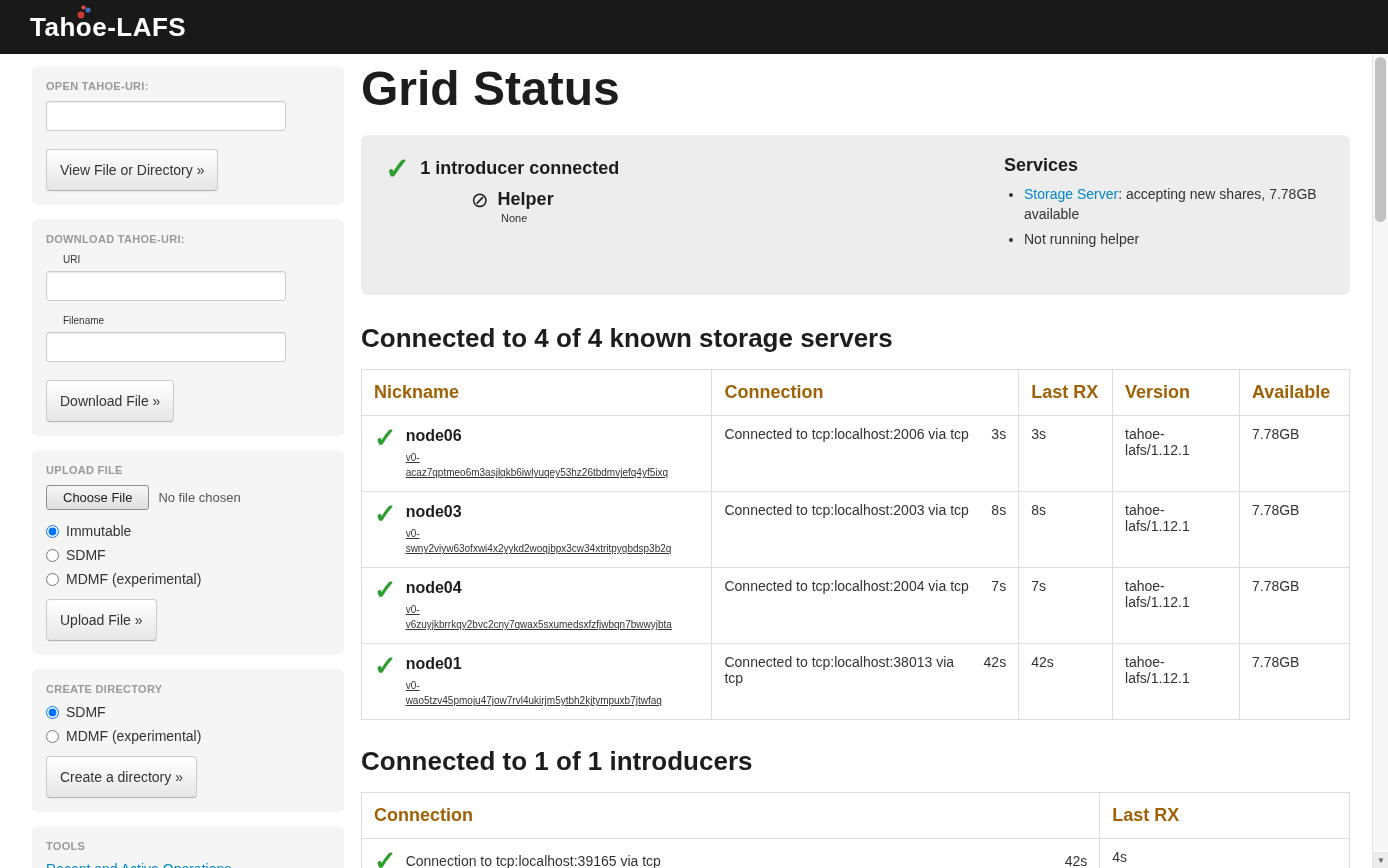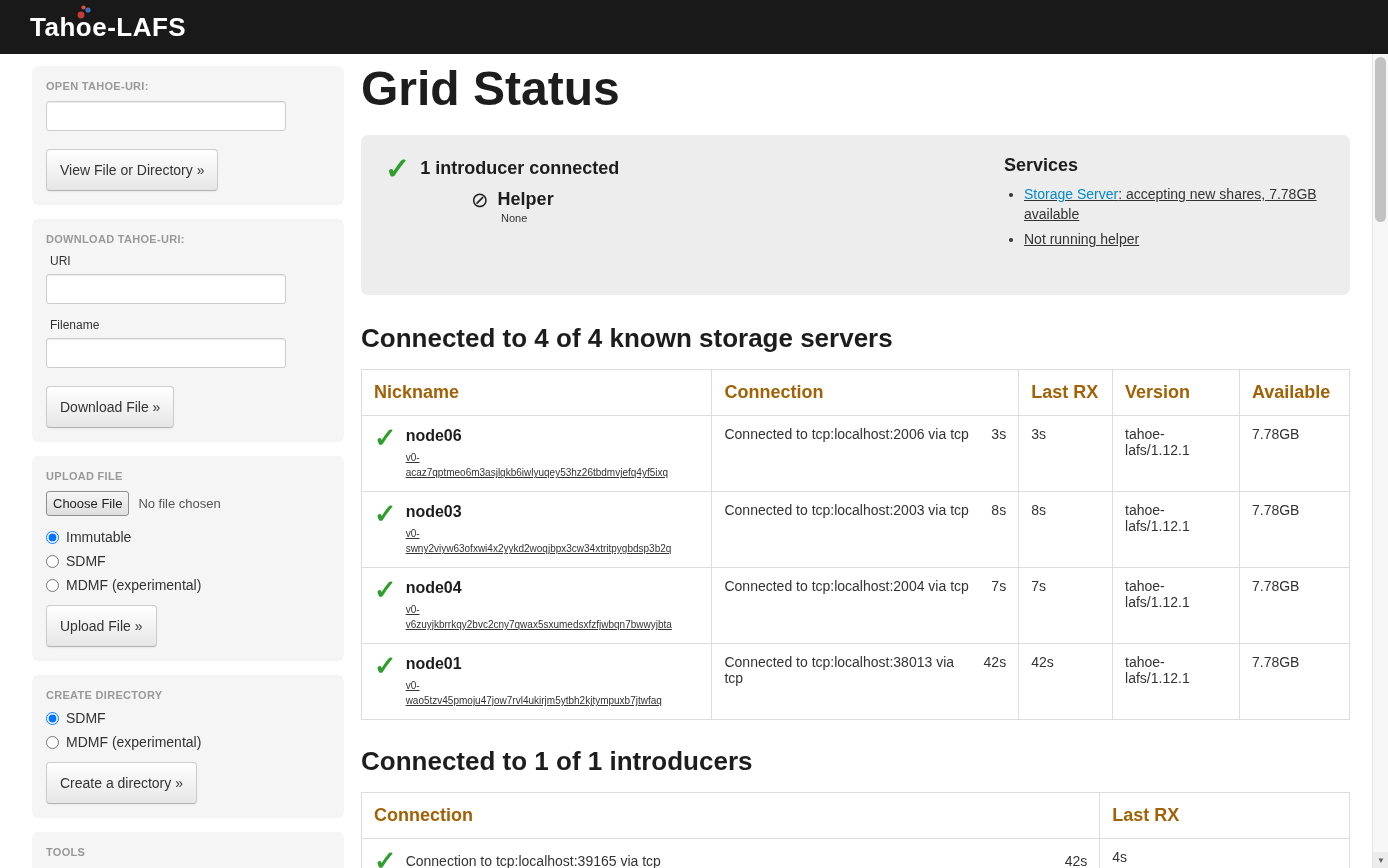--- a/index.html
+++ b/index.html
@@ -31,31 +31,31 @@
     background: #f5f5f5; border-radius: 6px;
     padding: 14px; margin-bottom: 14px;
   }
   .side-label { color: #999; font-weight: bold; font-size: 11px; letter-spacing: 0.3px; margin-bottom: 9px; }
   .text-input {
     width: 240px; height: 30px; border: 1px solid #ccc; border-radius: 3px;
     padding: 4px 8px; font-size: 14px; font-family: "Liberation Sans", sans-serif;
     background: #fff; display: block; margin-bottom: 14px;
     box-shadow: inset 0 1px 1px rgba(0,0,0,0.08);
   }
-  .field-label { font-size: 12px; color: #333; margin: 2px 4px 6px; }
+  .field-label { font-size: 10px; color: #333; margin: 2px 17px 6px; }
   .btn {
     display: inline-block; padding: 12px 13px; font-size: 14px; color: #333;
     background: linear-gradient(#ffffff, #e6e6e6);
     border: 1px solid #ccc; border-bottom-color: #b3b3b3; border-radius: 4px;
     cursor: pointer; font-family: "Liberation Sans", sans-serif;
     box-shadow: inset 0 1px 0 rgba(255,255,255,0.2), 0 1px 2px rgba(0,0,0,0.05);
   }
   .file-row { display: flex; align-items: center; gap: 9px; margin-bottom: 13px; }
   .file-btn {
-    padding: 4px 6px; font-size: 13px; color: #222;
+    padding: 4px 16px; font-size: 13px; color: #222;
     background: linear-gradient(#f6f6f6, #dedede);
     border: 1px solid #8f8f8f; border-radius: 3px; cursor: pointer;
   }
   .file-text { color: #555; font-size: 13px; }
   .radio-row { display: flex; align-items: center; gap: 7px; margin-bottom: 8px; font-size: 14px; cursor: pointer; }
   .radio-row input { cursor: pointer; }
   .panel .btn { margin-top: 4px; }
   .tools-link { color: #0088cc; text-decoration: none; font-size: 14px; cursor: pointer; }
 
   
@@ -67,21 +67,21 @@
     display: flex;
   }
   .well-left { flex: 1; }
   .well-right { width: 322px; padding-right: 4px; }
   .sum-row1 { display: flex; align-items: center; gap: 10px; font-size: 18px; font-weight: bold; color: #1d1d1d; }
   .sum-check { color: #2f9e2f; font-size: 30px; font-weight: bold; line-height: 0.9; }
   .sum-row2 { display: flex; align-items: center; gap: 9px; font-size: 18px; font-weight: bold; color: #1d1d1d; margin: 7px 0 2px 86px; }
   .no-helper-icon { font-size: 21px; font-weight: normal; color: #222; line-height: 1; }
   .sum-none { margin-left: 116px; font-size: 11px; color: #333; }
   .services-title { font-size: 18px; font-weight: bold; color: #1d1d1d; margin-bottom: 8px; }
-  .services-list { padding-left: 20px; text-decoration: underline; }
+  .services-list { padding-left: 20px; }
   .services-list li { margin-bottom: 5px; line-height: 1.45; font-size: 14px; color: #333; }
   .link { color: #0088cc; text-decoration: none; cursor: pointer; }
 
   h2.section-title { font-size: 26px; font-weight: bold; color: #1d1d1d; margin: 26px 0 15px; }
 
   table.grid { width: 100%; border-collapse: collapse; margin-bottom: 10px; background: #fff; }
   table.grid th, table.grid td { border: 1px solid #ddd; text-align: left; vertical-align: top; }
   table.grid th { font-size: 18px; font-weight: bold; color: #a16207; padding: 12px 12px; }
   table.grid td { font-size: 14px; color: #333; padding: 10px 12px; }
 

